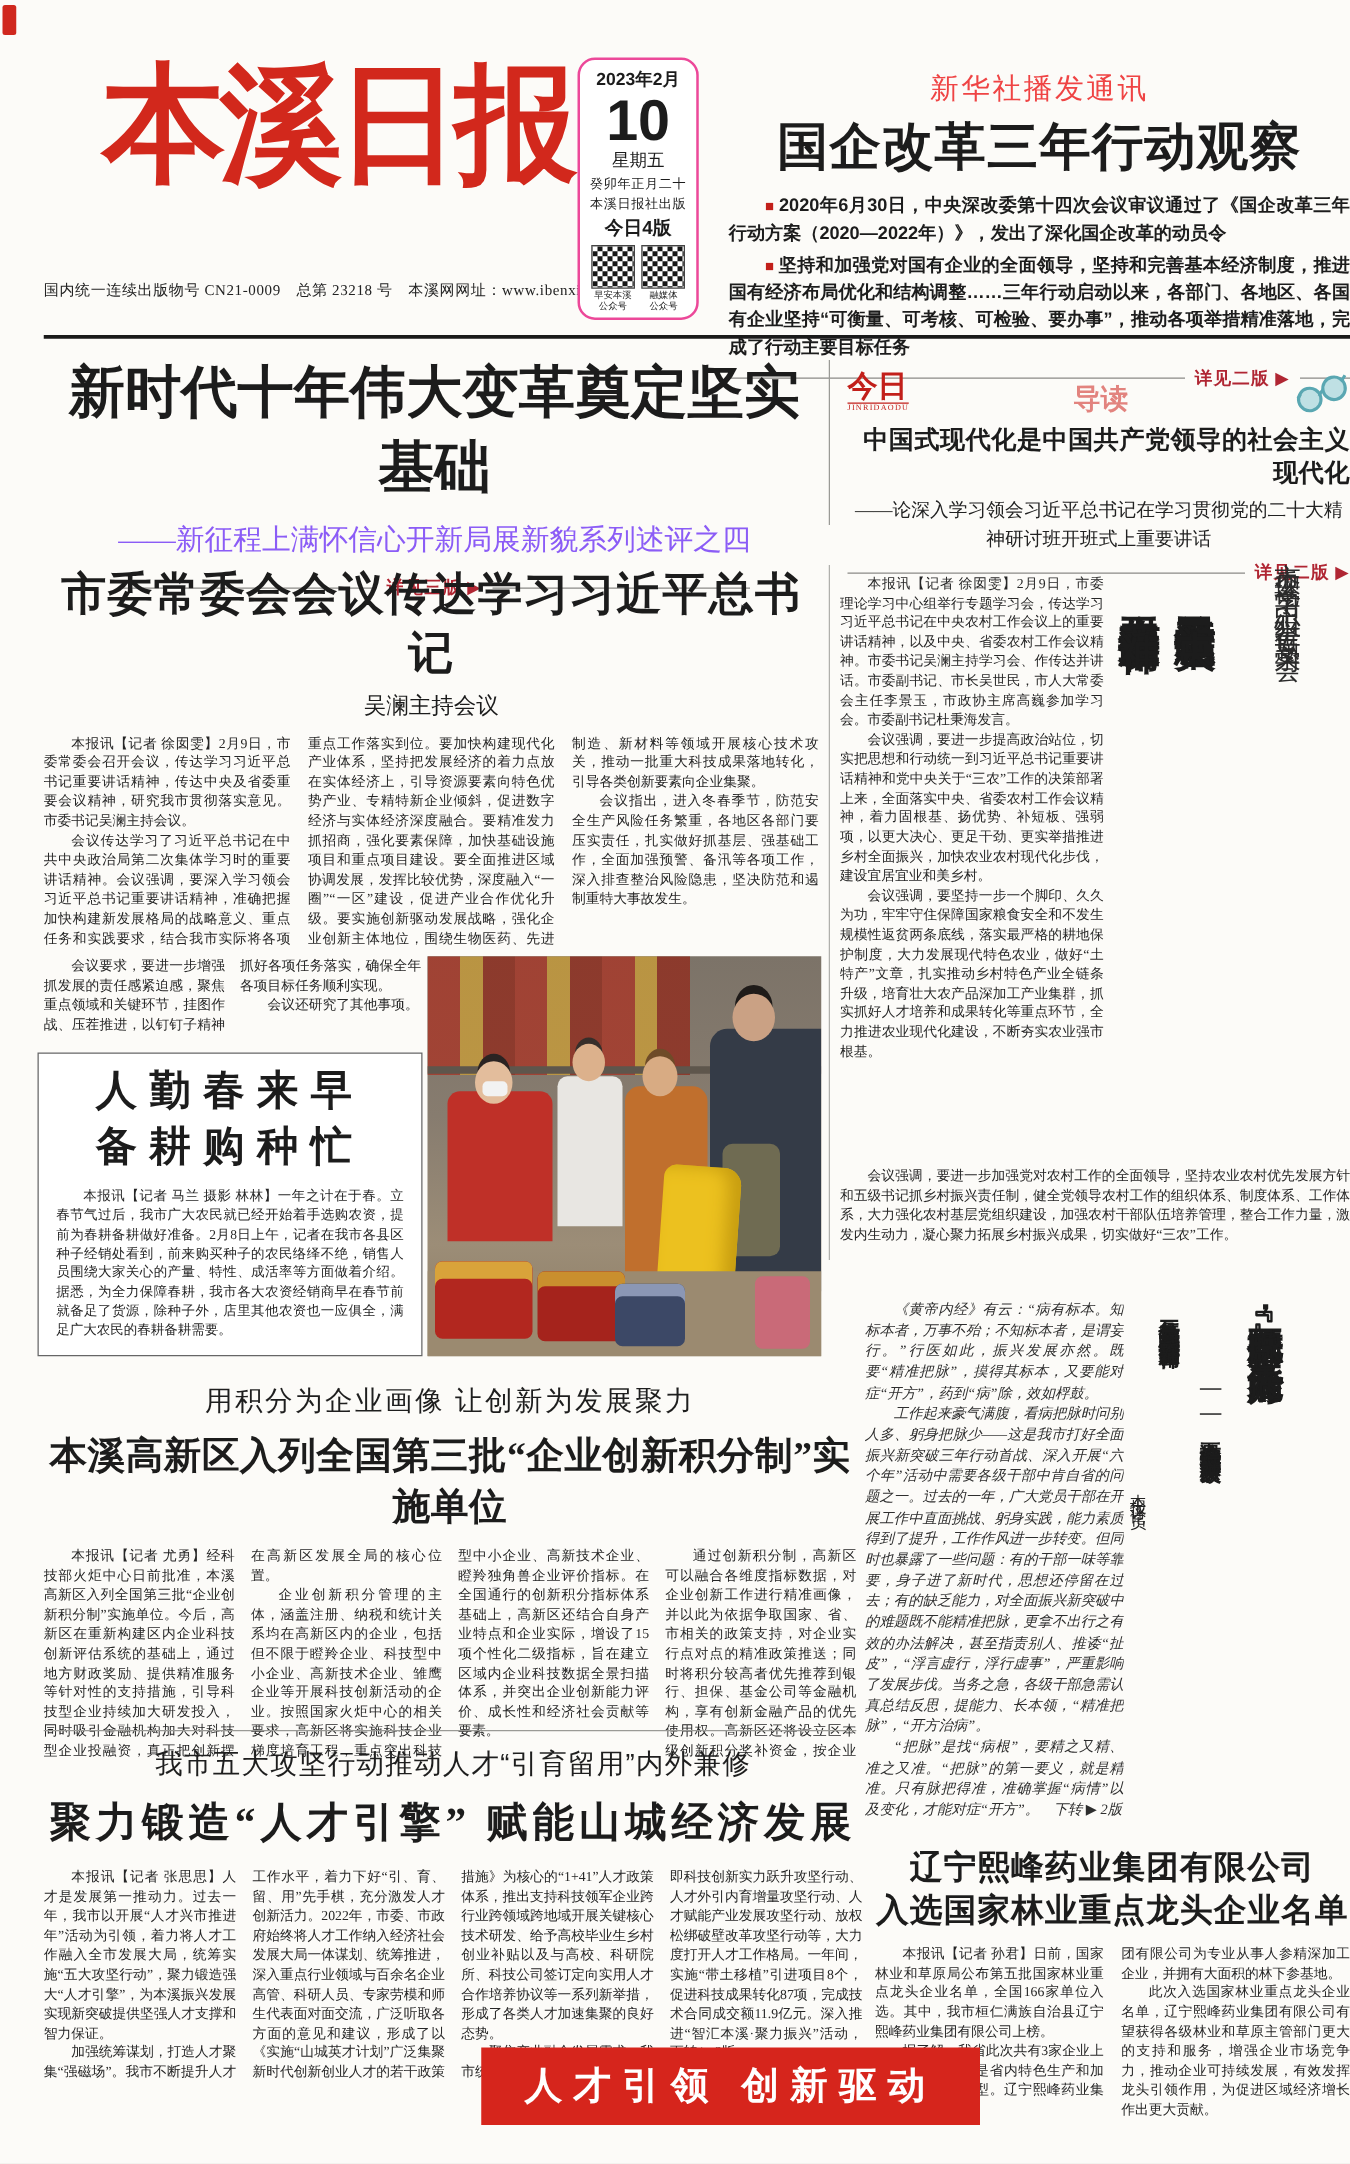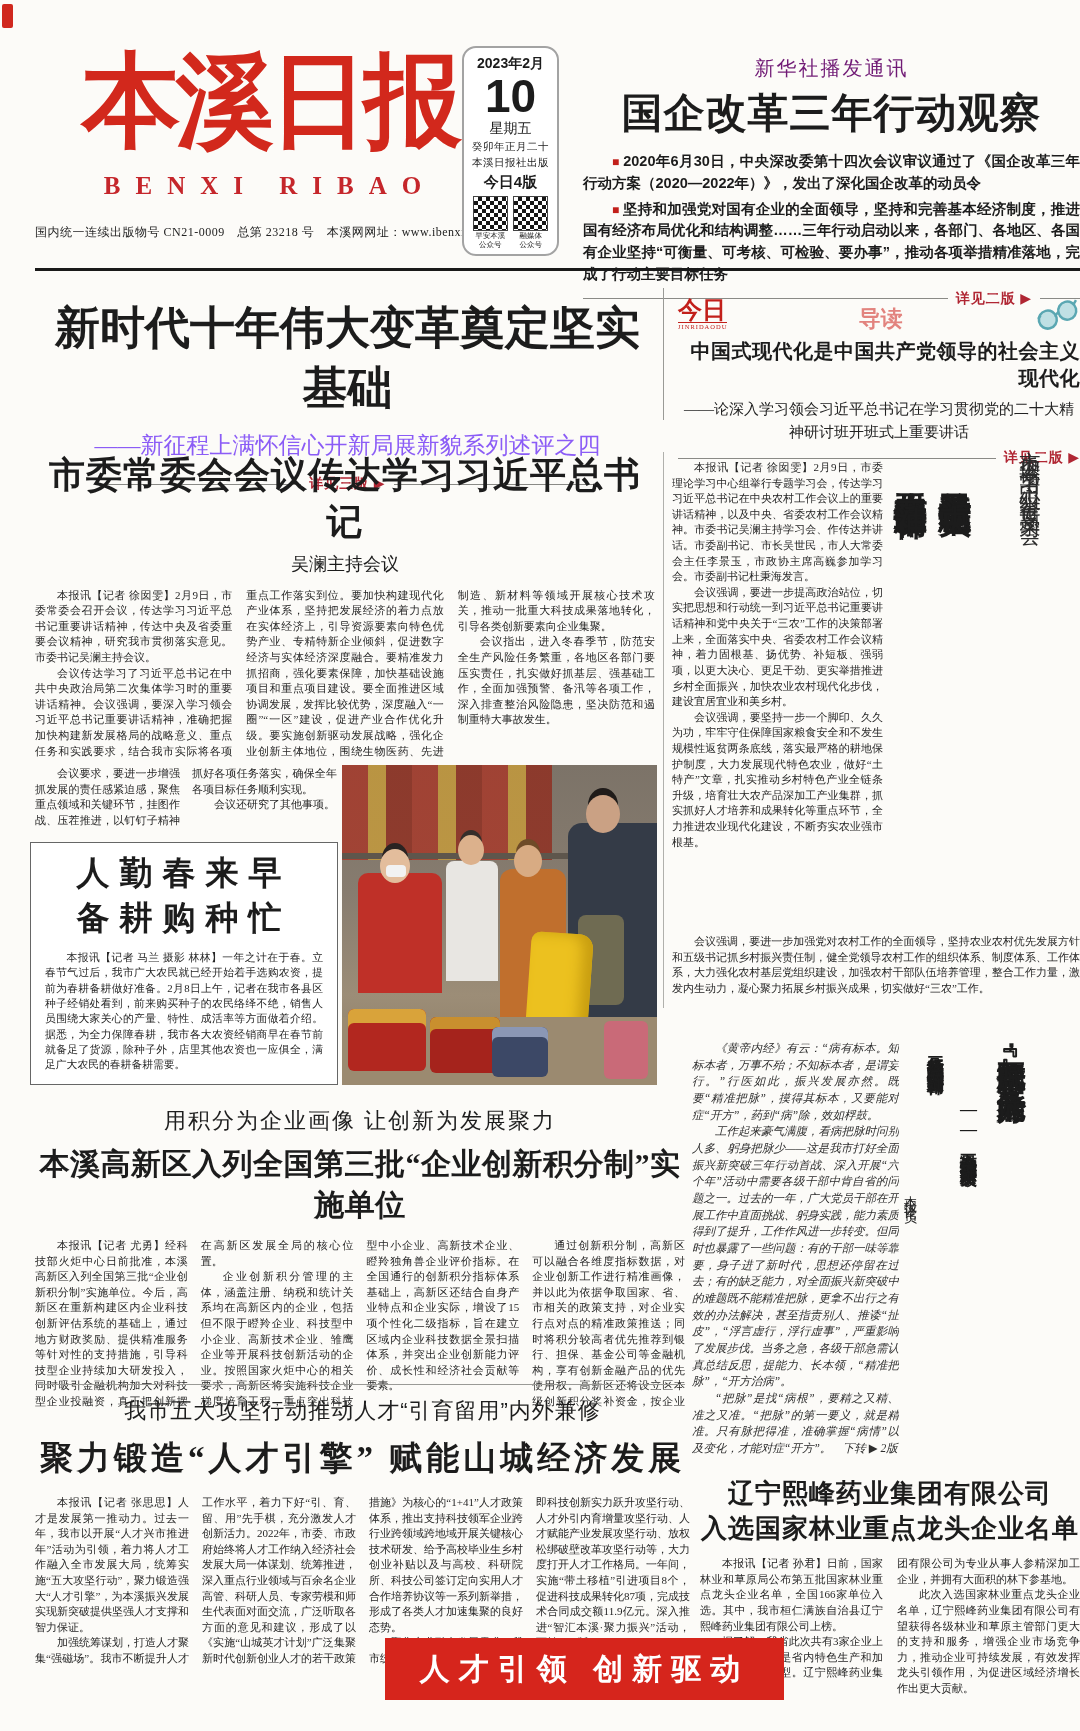--- a/index.html
+++ b/index.html
@@ -11,49 +11,49 @@
   .rule-thin{background:#9a9a96;}
 
   
   .corner-mark{left:2px;top:4px;width:11px;height:24px;background:#d0281e;border-radius:2px;}
   .logo-cn{left:70px;top:38px;width:400px;font-size:98px;font-weight:bold;color:#d2281c;
            letter-spacing:-4px;line-height:1.3;text-align:center;transform:scaleY(1.05);}
   .logo-en{left:70px;top:172px;width:400px;text-align:center;font-size:25px;font-weight:bold;
            color:#c5262b;letter-spacing:15px;}
   .info-line{left:35px;top:224px;width:580px;font-size:12px;color:#222;letter-spacing:.5px;}
 
-  .date-box{left:462px;top:46px;width:97px;height:210px;border:2px solid #a3a3a3;border-radius:14px;
+  .date-box{left:462px;top:46px;width:97px;height:210px;border:2px solid #ec4899;border-radius:14px;
             background:#fff;text-align:center;padding-top:7px;box-sizing:border-box;}
   .db-ym{font-size:14px;font-weight:bold;}
   .db-day{font-size:46px;font-weight:bold;line-height:1.0;}
   .db-week{font-size:14px;margin-top:1px;}
   .db-lunar,.db-pub{font-size:10.5px;margin-top:2px;letter-spacing:.5px;}
   .db-pages{font-size:15px;font-weight:bold;margin-top:3px;}
   .qr-row{display:flex;justify-content:space-around;margin-top:4px;padding:0 6px;}
   .qr{width:33px;height:33px;border:1px solid #444;
       background-image:repeating-conic-gradient(#161616 0% 25%, #ffffff 0% 50%);background-size:8px 8px;}
   .qr-label{font-size:7.5px;line-height:1.15;margin-top:1px;white-space:pre-line;}
 
   .tr-story{left:583px;top:55px;width:497px;}
-  .tr-kicker{font-size:20px;text-align:center;letter-spacing:2px;color:#701a75;}
+  .tr-kicker{font-size:23px;text-align:center;letter-spacing:2px;color:#ef4444;}
   .tr-headline{font-size:41px;font-weight:bold;text-align:center;letter-spacing:1px;margin-top:4px;}
   .tr-bullets{margin-top:10px;font-size:14.5px;font-weight:600;line-height:1.5;text-align:justify;
               font-family:"Liberation Sans","DejaVu Sans",sans-serif;}
   .tr-bullets p{margin:0 0 4px 0;text-indent:2em;}
   .tr-bullets p::before{content:"■ ";color:#c21f1a;font-size:12px;}
   .more-row{display:flex;align-items:center;gap:8px;}
   .more-row .ln{flex:1;height:1px;background:#8a8a86;}
   .more-txt{font-size:14px;font-weight:bold;color:#b02633;letter-spacing:1px;white-space:nowrap;}
 
   .full-rule{left:35px;top:268px;width:1045px;height:3px;}
 
   
   .lead{left:35px;top:284px;width:625px;}
   .lead-headline{font-size:45px;font-weight:900;text-align:center;letter-spacing:0px;
-                 font-family:"Liberation Sans","DejaVu Sans",sans-serif;margin-top:14px;}
+                 font-family:"Liberation Sans","DejaVu Sans",sans-serif;}
   .lead-deck{font-size:23px;text-align:center;margin-top:12px;color:#8b5cf6;}
   .lead-more{margin-top:14px;padding:0 60px;}
 
   .vdiv1{left:663px;top:288px;width:1px;height:132px;background:#9a9a96;}
 
   
   .guide{left:678px;top:290px;width:402px;}
   .guide-logo{display:flex;align-items:flex-end;justify-content:space-between;gap:2px;height:40px;}
   .g-jinri{font-size:24px;font-weight:bold;color:#c21f1a;line-height:1;}
   .g-pinyin{font-size:6.5px;color:#c21f1a;letter-spacing:1px;border-top:1px solid #c21f1a;}
@@ -134,21 +134,20 @@
           font-family:"Liberation Sans","DejaVu Sans",sans-serif;font-size:30px;font-weight:bold;
           letter-spacing:9px;text-align:center;line-height:62px;z-index:5;}
 </style>
 </head>
 <body>
 
 <div class="page">
 
   <div class="abs corner-mark"></div>
   <div class="abs logo-cn">本溪日报</div>
-  <div class="abs logo-en">BENXI RIBAO</div>
   <div class="abs info-line">国内统一连续出版物号 CN21-0009　总第 23218 号　本溪网网址：www.ibenxi.com</div>
 
   <div class="abs date-box">
     <div class="db-ym sans">2023年2月</div>
     <div class="db-day sans">10</div>
     <div class="db-week sans">星期五</div>
     <div class="db-lunar">癸卯年正月二十</div>
     <div class="db-pub">本溪日报社出版</div>
     <div class="db-pages sans">今日4版</div>
     <div class="qr-row">

